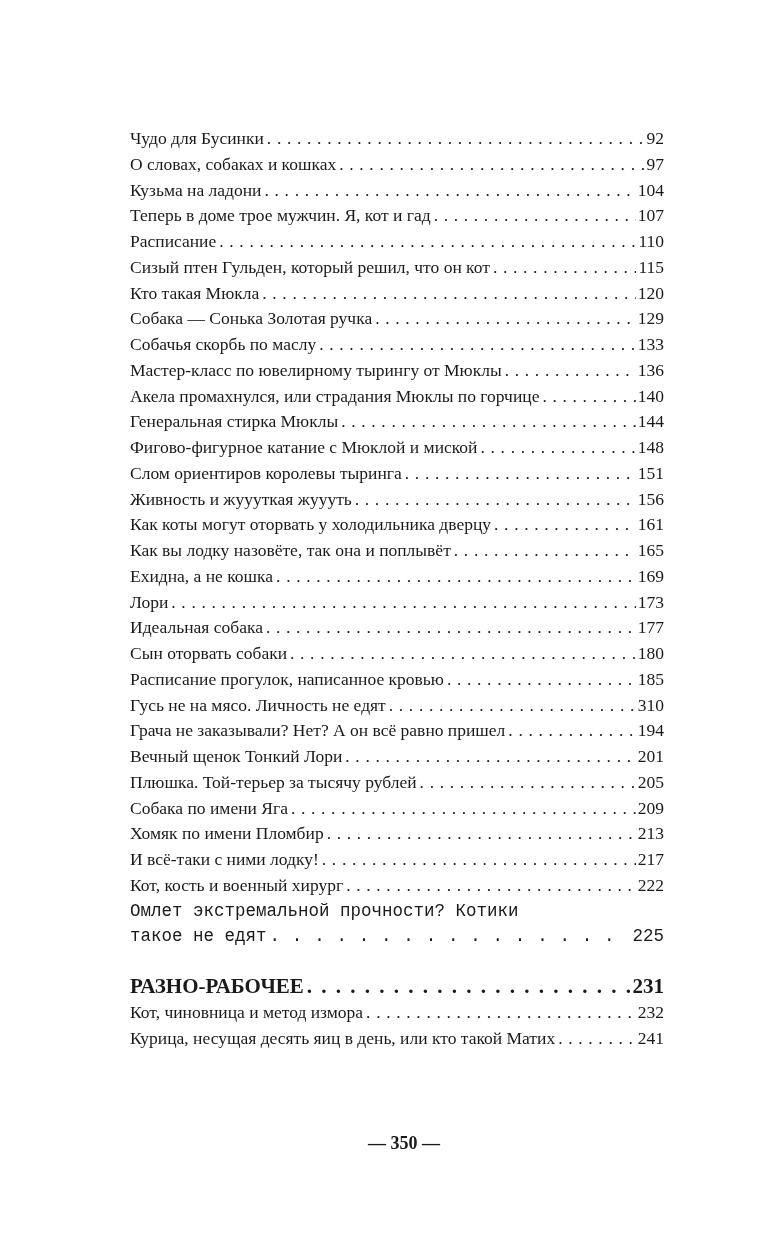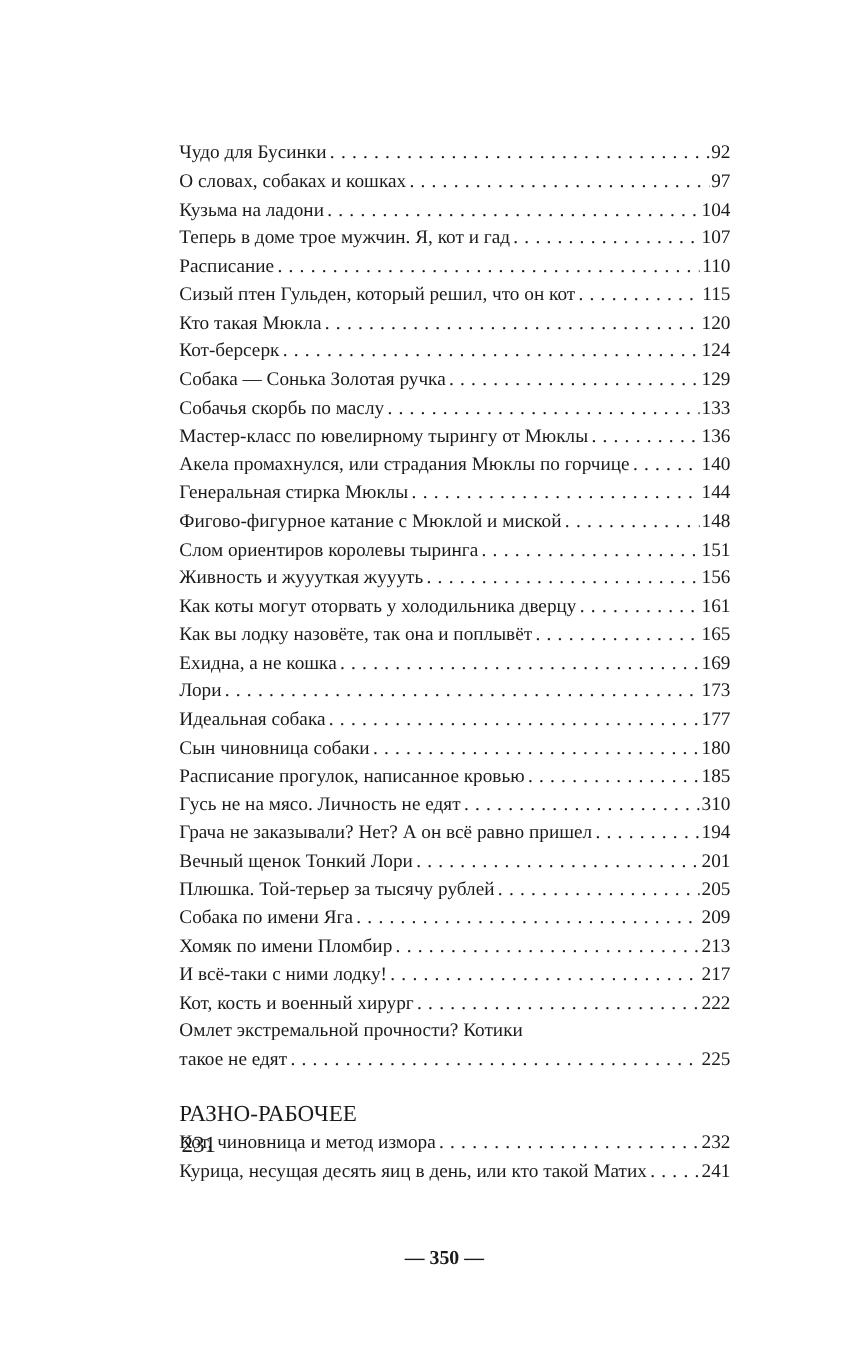--- a/index.html
+++ b/index.html
@@ -4,35 +4,35 @@
   <style>
     html, body { margin: 0; padding: 0; }
     body {
       width: 768px; height: 1241px; background: #ffffff; position: relative;
       font-family: "Liberation Serif", "DejaVu Serif", serif; color: #1a1a1a;
       overflow: hidden;
     }
     .toc { position: absolute; left: 130px; top: 126px; width: 534px; }
     .row {
       display: flex; align-items: baseline; height: 25.75px; line-height: 25.75px;
-      font-size: 17.5px; white-space: nowrap; margin-left: 33px;
+      font-size: 17.5px; white-space: nowrap;
     }
     .row .title { flex: 0 0 auto; padding-right: 3px; }
     .row .dots {
       flex: 1 1 auto; overflow: hidden; letter-spacing: 5.2px; color: #1a1a1a;
     }
     .row .dots::before {
       content: ". . . . . . . . . . . . . . . . . . . . . . . . . . . . . . . . . . . . . . . . . . . . . . . . . . . . . . . . . . . . . . . . . . . . . . . . . .";
       letter-spacing: 0; word-spacing: 1.3px;
     }
     .row .page { flex: 0 0 auto; padding-left: 2px; text-align: right; }
-    .row.multi { height: auto; flex-direction: column; align-items: stretch; }
+    .row.multi { height: auto; flex-direction: column; align-items: stretch; font-family: Liberation Mono, monospace; }
     .row.multi .first { height: 25.75px; line-height: 25.75px; }
     .row.multi .second { display: flex; align-items: flex-end; height: 25.75px; line-height: 25.75px; }
-    .section { margin-top: 22px; font-weight: normal; font-size: 21px; height: 28px; line-height: 28px; flex-direction: column; }
+    .section { margin-top: 22px; font-weight: bold; font-size: 21px; height: 28px; line-height: 28px; }
     .section .dots::before { word-spacing: 4px; }
     .page-number {
       position: absolute; left: 0; width: 768px; top: 1133px; text-align: center;
       font-size: 18px; font-weight: bold; margin-left: 20px;
     }
   </style>
 </head>
 <body>
 
 <div class="toc" id="toc">
@@ -65,25 +65,20 @@
       <span class="title">Сизый птен Гульден, который решил, что он кот</span>
       <span class="dots"></span>
       <span class="page">115</span>
     </div>
     <div class="row">
       <span class="title">Кто такая Мюкла</span>
       <span class="dots"></span>
       <span class="page">120</span>
     </div>
     <div class="row">
-      <span class="title">Кот-берсерк</span>
-      <span class="dots"></span>
-      <span class="page">124</span>
-    </div>
-    <div class="row">
       <span class="title">Собака — Сонька Золотая ручка</span>
       <span class="dots"></span>
       <span class="page">129</span>
     </div>
     <div class="row">
       <span class="title">Собачья скорбь по маслу</span>
       <span class="dots"></span>
       <span class="page">133</span>
     </div>
     <div class="row">
@@ -135,21 +130,21 @@
       <span class="title">Лори</span>
       <span class="dots"></span>
       <span class="page">173</span>
     </div>
     <div class="row">
       <span class="title">Идеальная собака</span>
       <span class="dots"></span>
       <span class="page">177</span>
     </div>
     <div class="row">
-      <span class="title">Сын чиновница собаки</span>
+      <span class="title">Сын оторвать собаки</span>
       <span class="dots"></span>
       <span class="page">180</span>
     </div>
     <div class="row">
       <span class="title">Расписание прогулок, написанное кровью</span>
       <span class="dots"></span>
       <span class="page">185</span>
     </div>
     <div class="row">
       <span class="title">Гусь не на мясо. Личность не едят</span>

